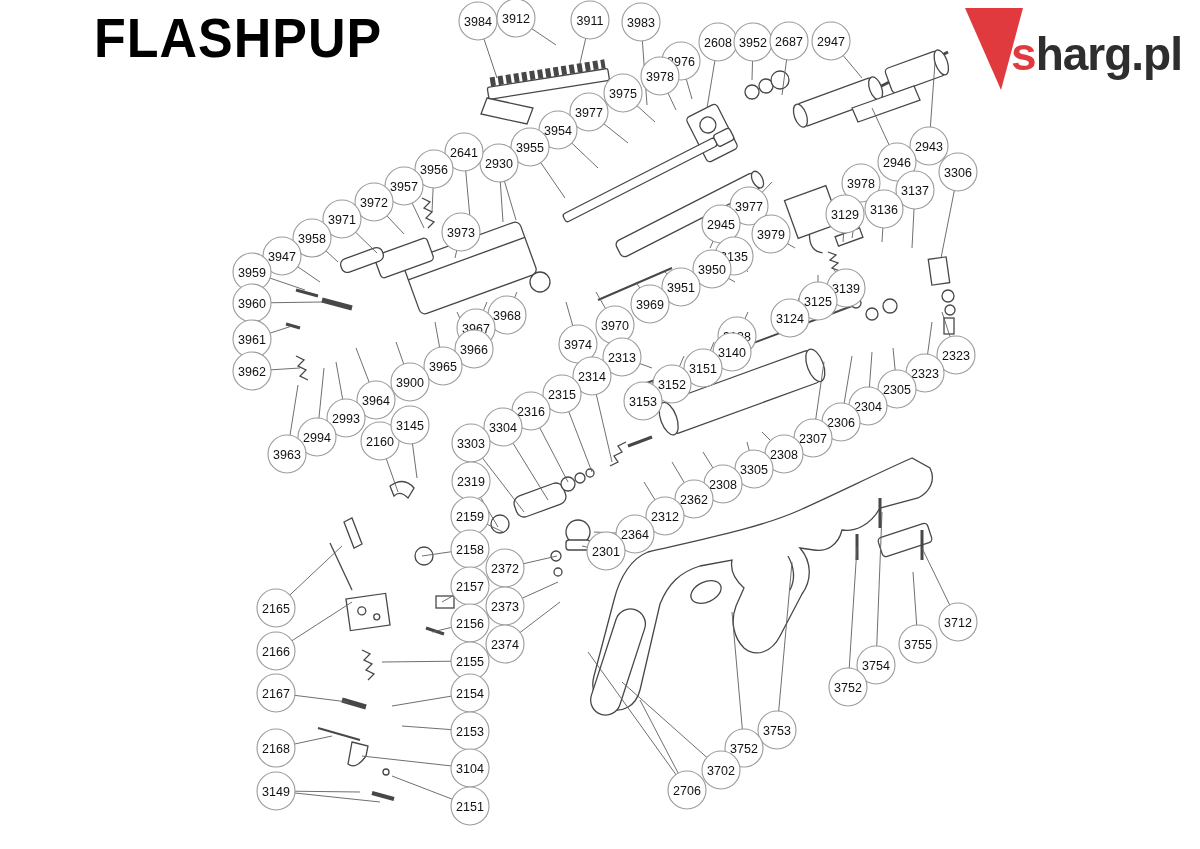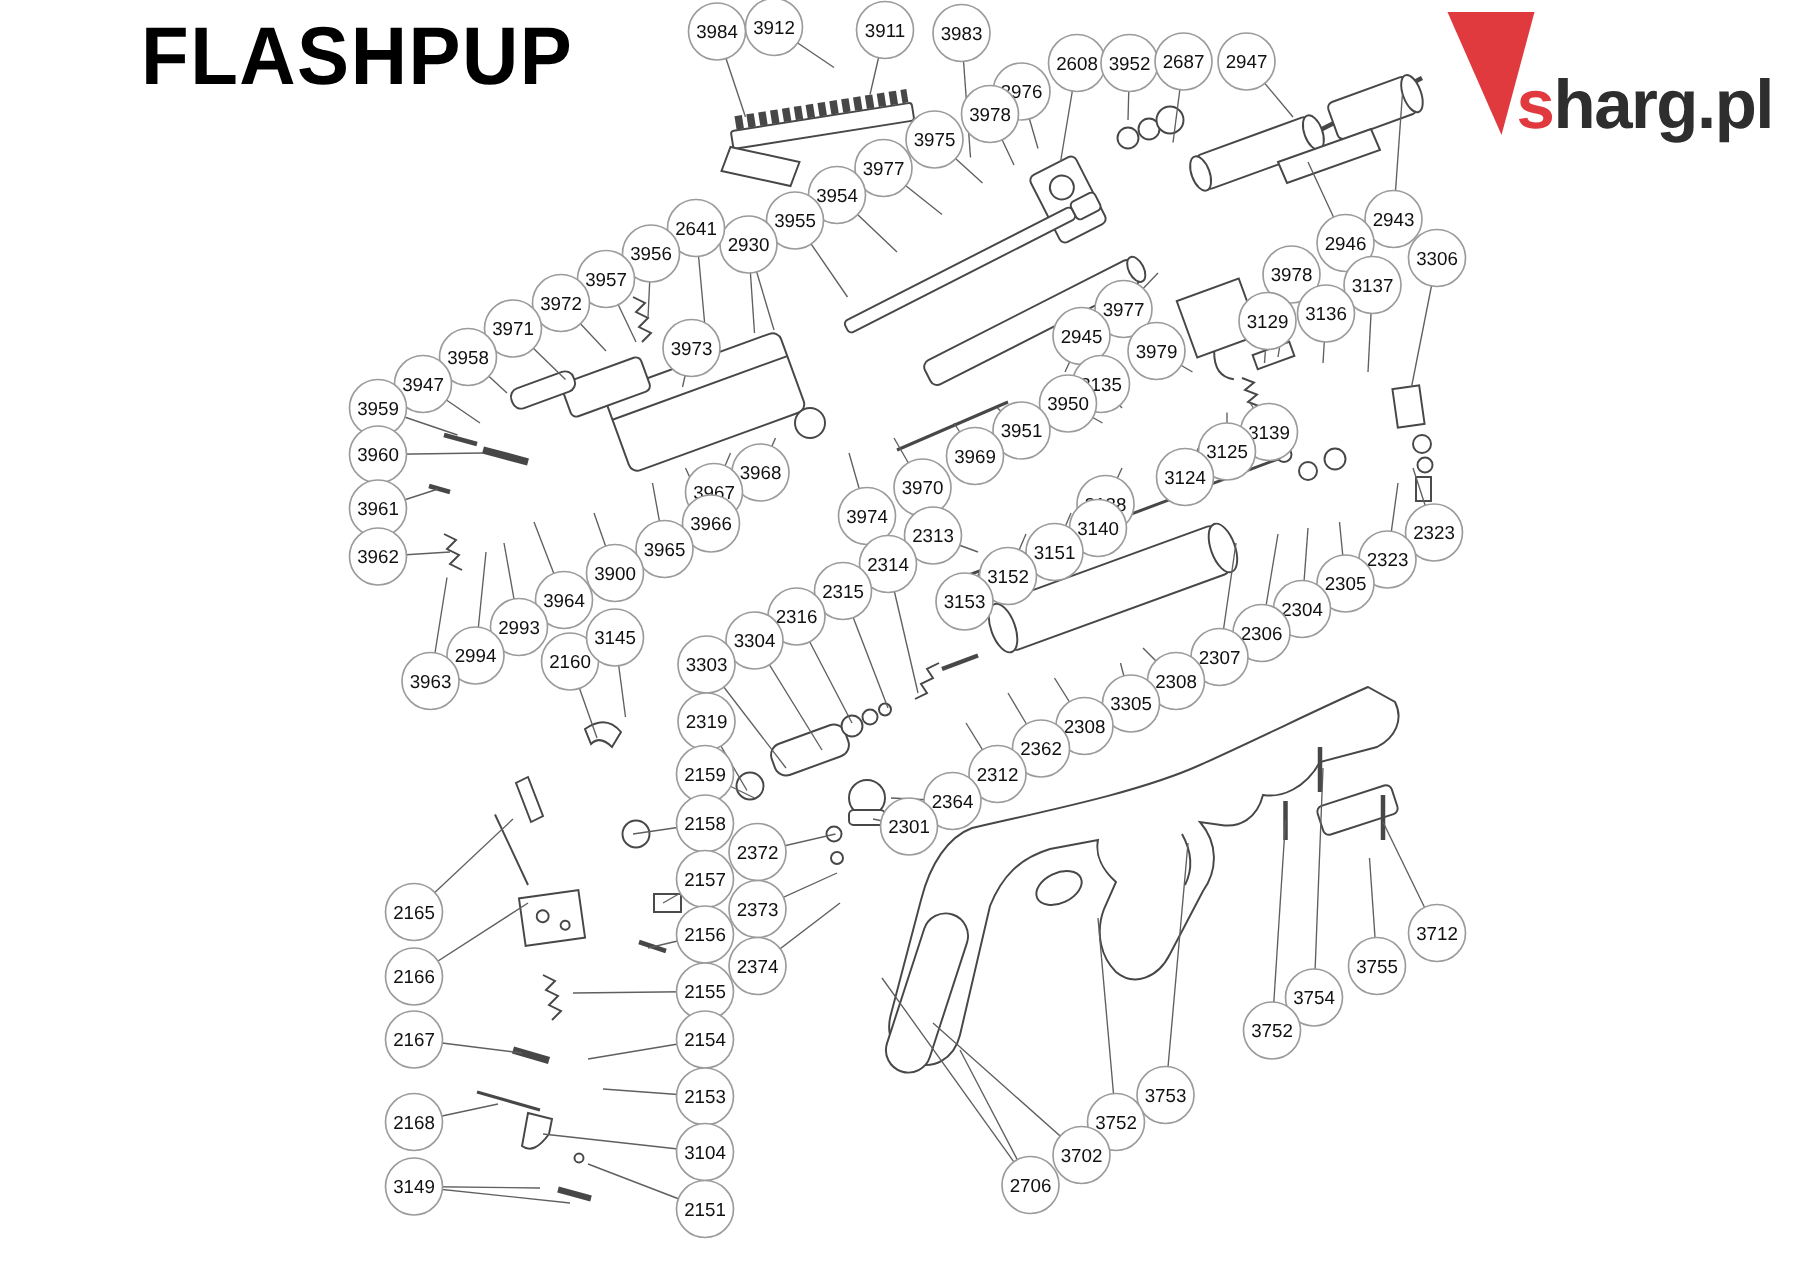--- a/index.html
+++ b/index.html
@@ -8,21 +8,21 @@
     overflow:hidden;font-family:"Liberation Sans",sans-serif;
   }
   .title{
     position:absolute;left:94px;top:8px;margin:0;z-index:3;
     font-family:"Liberation Sans",sans-serif;
     font-size:52px;font-weight:900;letter-spacing:1px;color:#000;
     transform:scaleY(1.05);
   }
   .logo{
     position:absolute;right:18px;top:6px;z-index:3;
-    display:flex;align-items:flex-end;cursor:pointer;
+    display:flex;align-items:center;cursor:pointer;
   }
   .logo-tri{display:block;margin-right:-14px;}
   .logo-text{
     font-family:"Liberation Sans",sans-serif;
     font-size:46px;font-weight:800;letter-spacing:-1px;color:#2e2e2e;
     line-height:1;margin-top:10px;
   }
   .logo-s{color:#e0393e;}
   #diagram{position:absolute;left:0;top:0;z-index:1;}
   #diagram text{font-family:"Liberation Sans",sans-serif;font-size:12.5px;fill:#111;}

